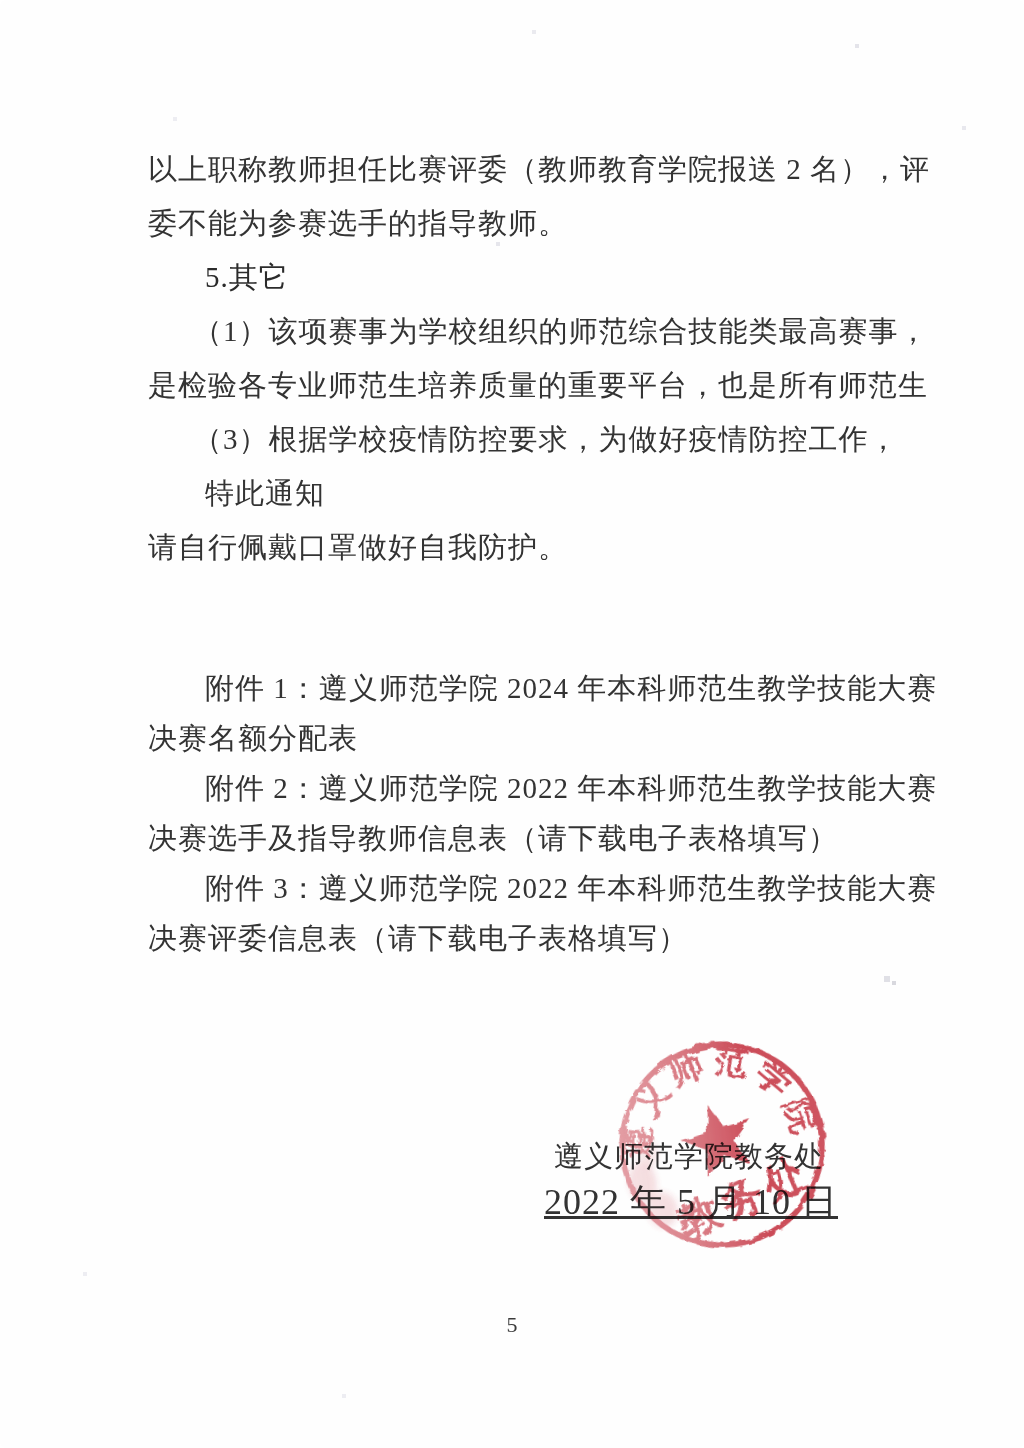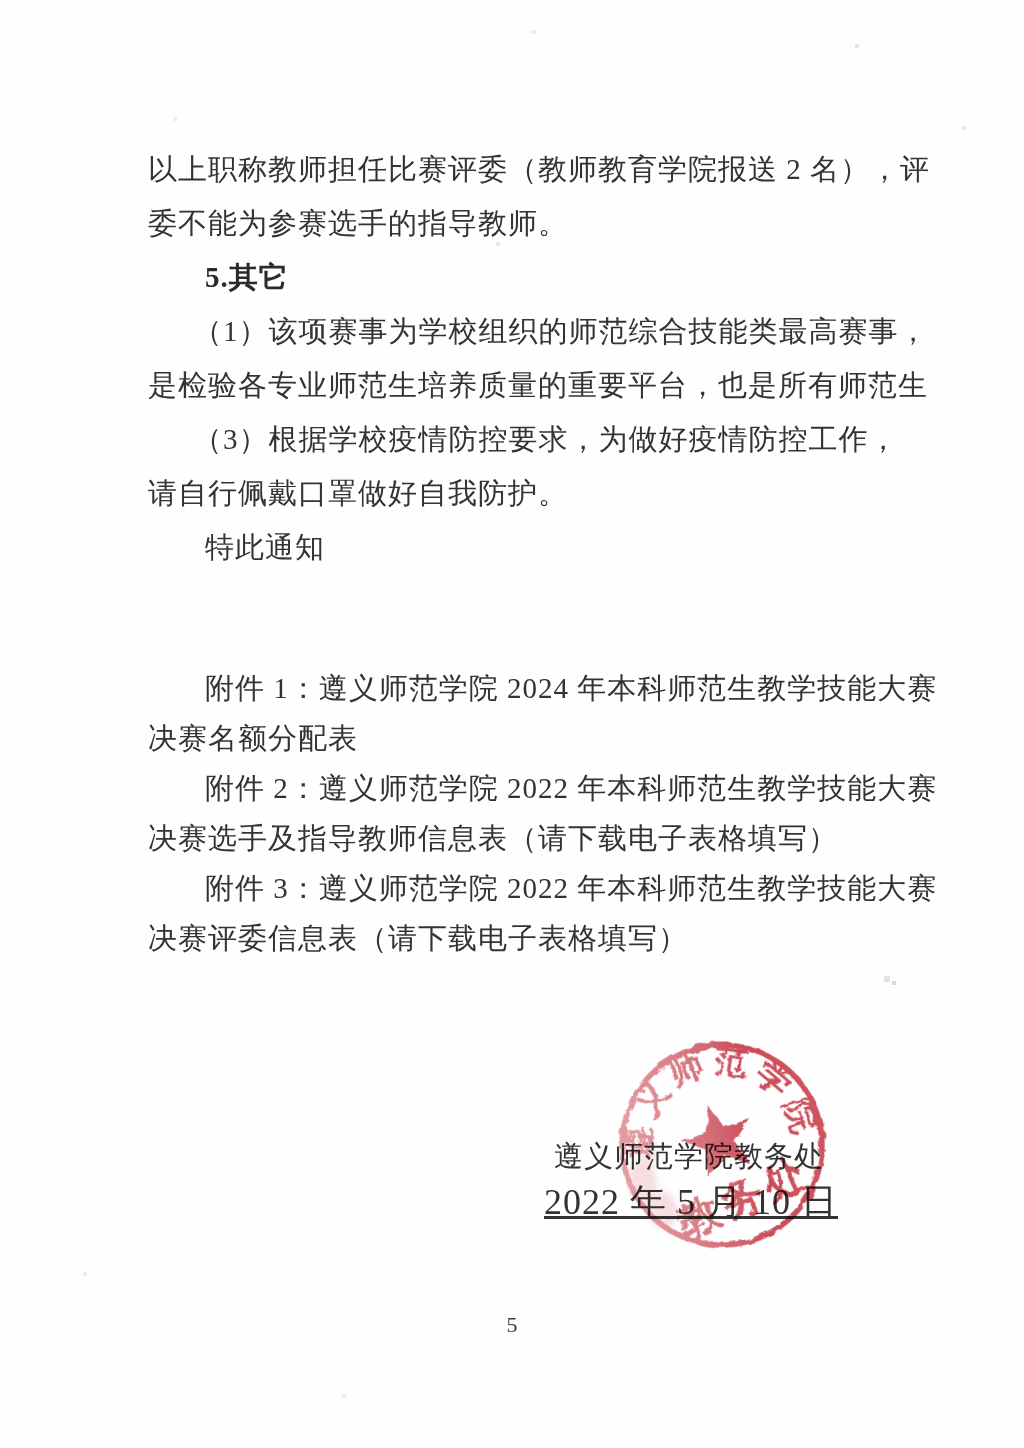--- a/index.html
+++ b/index.html
@@ -27,21 +27,21 @@
   .line {
     height: 54px;
     line-height: 54px;
     font-size: 29px;
     letter-spacing: 1px;
     white-space: nowrap;
   }
   .ind2 { padding-left: 57px; }
   .ind1 { padding-left: 45px; }
   .bold {
-    font-weight: bold;
+    font-weight: normal;
     color: #2b2b2b;
   }
   
   .attachments {
     position: absolute;
     left: 148px;
     top: 663px;
     width: 780px;
   }
   .aline {
@@ -118,22 +118,22 @@
 
 <div class="page">
 
   <div class="content">
     <div class="line">以上职称教师担任比赛评委（教师教育学院报送 2 名），评</div>
     <div class="line">委不能为参赛选手的指导教师。</div>
     <div class="line ind2 bold">5.其它</div>
     <div class="line ind1">（1）该项赛事为学校组织的师范综合技能类最高赛事，</div>
     <div class="line">是检验各专业师范生培养质量的重要平台，也是所有师范生</div>
     <div class="line ind1">（3）根据学校疫情防控要求，为做好疫情防控工作，</div>
+    <div class="line ind2">特此通知</div>
     <div class="line">请自行佩戴口罩做好自我防护。</div>
-    <div class="line ind2">特此通知</div>
   </div>
 
   <div class="attachments">
     <div class="aline ind2">附件 1：遵义师范学院 2024 年本科师范生教学技能大赛</div>
     <div class="aline">决赛名额分配表</div>
     <div class="aline ind2">附件 2：遵义师范学院 2022 年本科师范生教学技能大赛</div>
     <div class="aline">决赛选手及指导教师信息表（请下载电子表格填写）</div>
     <div class="aline ind2">附件 3：遵义师范学院 2022 年本科师范生教学技能大赛</div>
     <div class="aline">决赛评委信息表（请下载电子表格填写）</div>
   </div>

